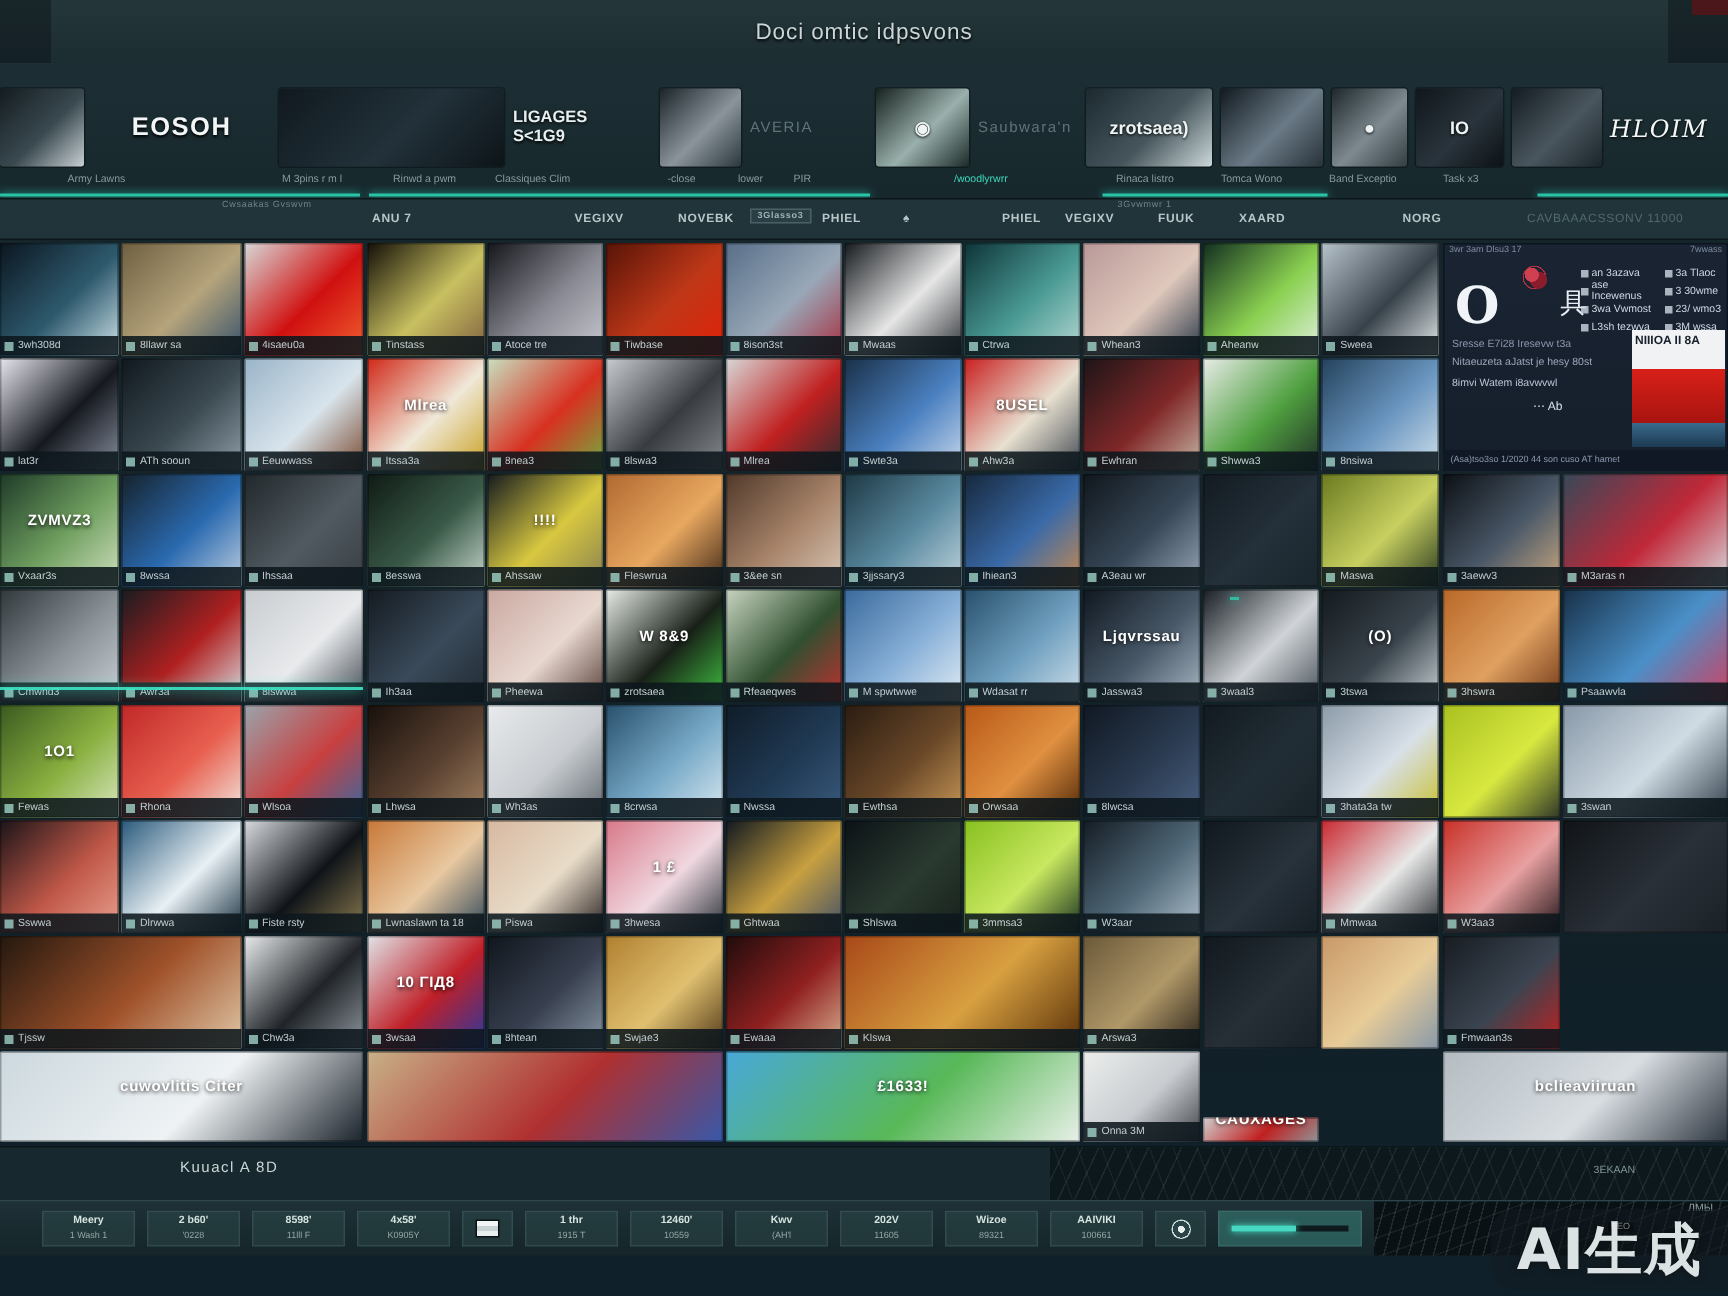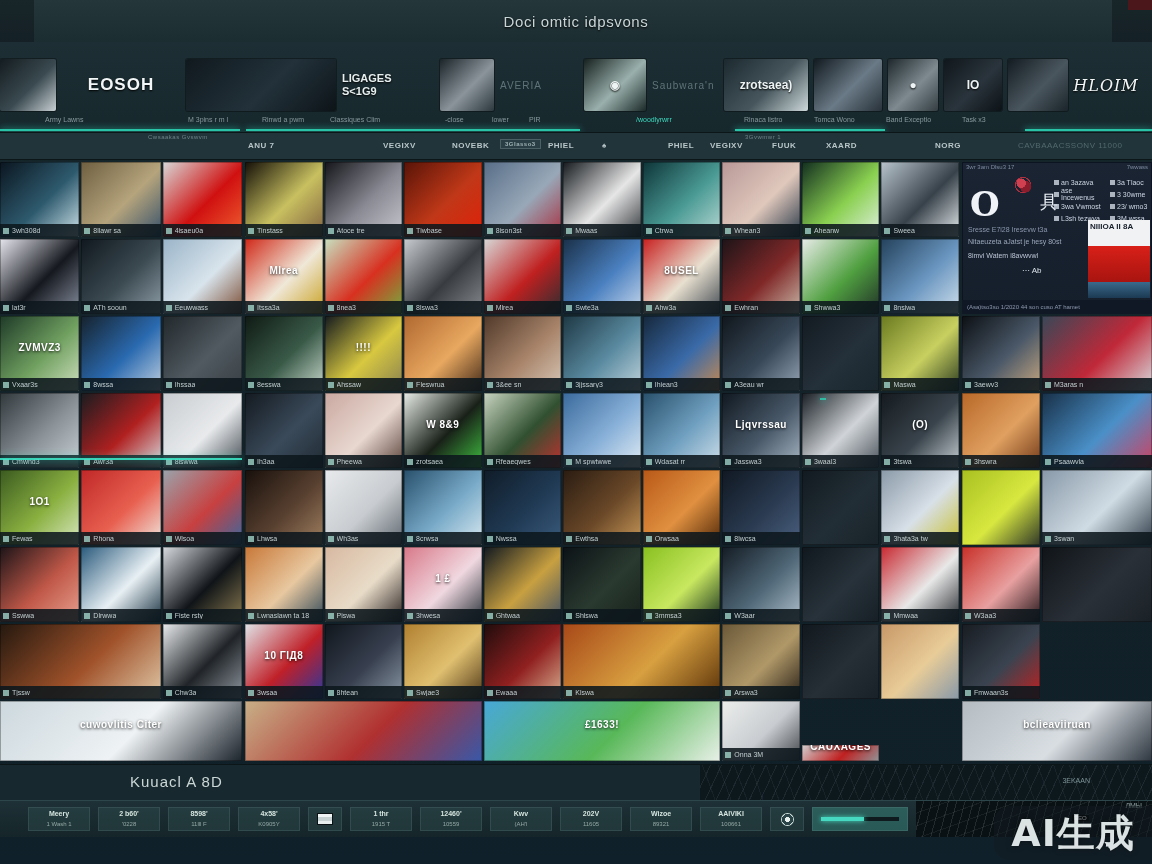--- a/index.html
+++ b/index.html
@@ -71,21 +71,21 @@
   #panel .pdots{position:absolute;left:60px;top:104px;color:#dbe2ec;font-size:8px;}
   #panel .pstatus{position:absolute;left:0;right:0;bottom:0;height:14px;background:#101826;
      display:flex;align-items:center;padding:0 5px;color:#8c98ac;font-size:6px;white-space:nowrap;overflow:hidden;}
   #panel .pthumb{position:absolute;right:2px;top:58px;width:62px;height:78px;background:#f0f2f4;overflow:hidden;}
   #panel .pthumb .tt{position:absolute;left:2px;top:2px;right:2px;color:#18202c;font-weight:bold;font-size:8px;}
   #panel .pthumb .ship{position:absolute;left:0;right:0;top:26px;height:36px;
      background:linear-gradient(#d82018,#a81410);}
   #panel .pthumb .sea{position:absolute;left:0;right:0;bottom:0;height:16px;background:linear-gradient(#3a6a8c,#1c3a52);}
   
   #footer{position:absolute;left:0;top:764px;width:1152px;height:36px;background:#17292e;border-top:1px solid #0c1619;}
-  #footer .fcap{position:absolute;left:130px;top:8px;color:#cbd6d6;font-size:15px;letter-spacing:1px;}
+  #footer .fcap{position:absolute;left:120px;top:8px;color:#cbd6d6;font-size:10px;letter-spacing:1px;}
   #footer .ftag{position:absolute;right:62px;top:12px;color:#7e9497;font-size:7px;}
   #footer .texture{position:absolute;right:0;top:0;width:452px;height:36px;background:#0c161b;
      opacity:.85;}
   #footer .texture:before{content:"";position:absolute;inset:0;
      background:repeating-linear-gradient(115deg,transparent 0 9px,rgba(200,215,220,.10) 9px 10px),
                 repeating-linear-gradient(70deg,transparent 0 14px,rgba(180,200,205,.07) 14px 15px);}
   
   #bottombar{position:absolute;left:0;top:800px;width:1152px;height:36px;
      background:linear-gradient(#1e3136,#152529);border-top:1px solid #2c464c;display:flex;align-items:center;gap:8px;padding-left:28px;}
   .chip{flex:0 0 auto;width:62px;height:24px;background:rgba(46,76,78,.45);box-shadow:inset 0 0 0 1px rgba(120,160,160,.18);

